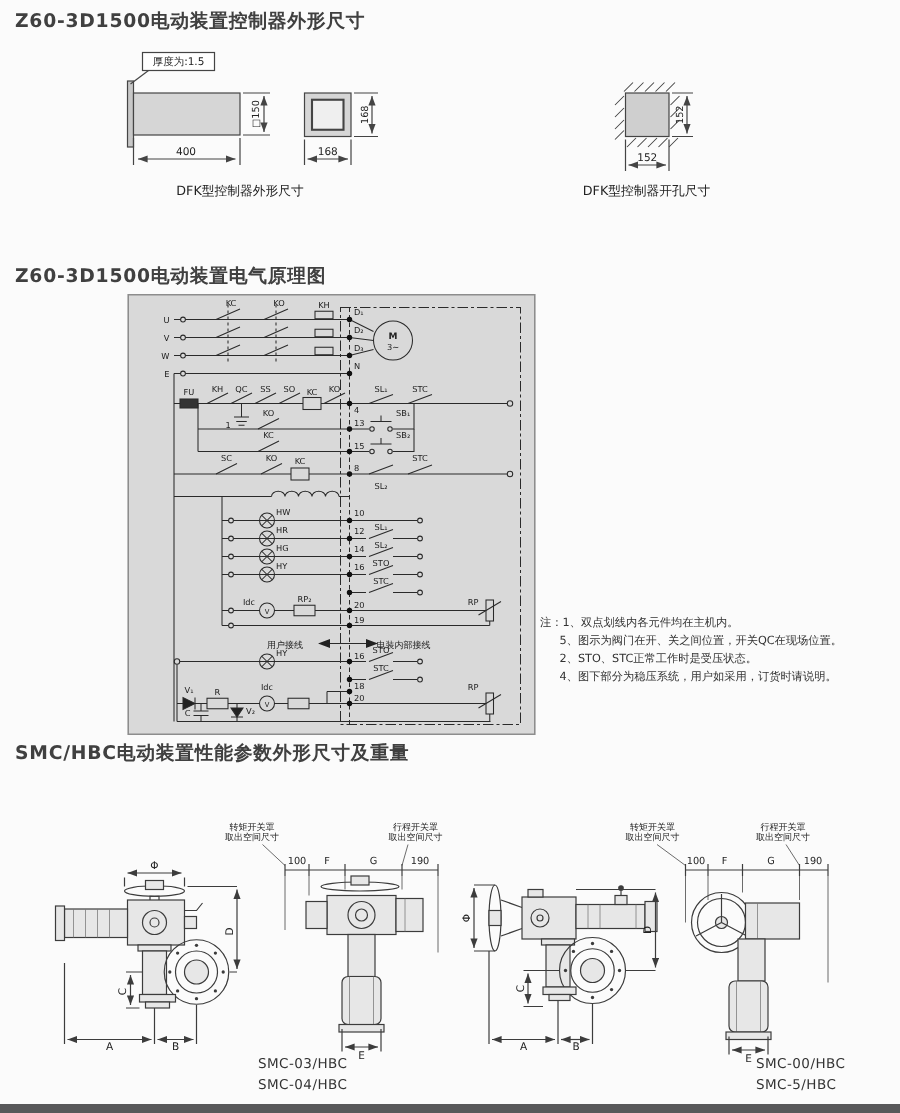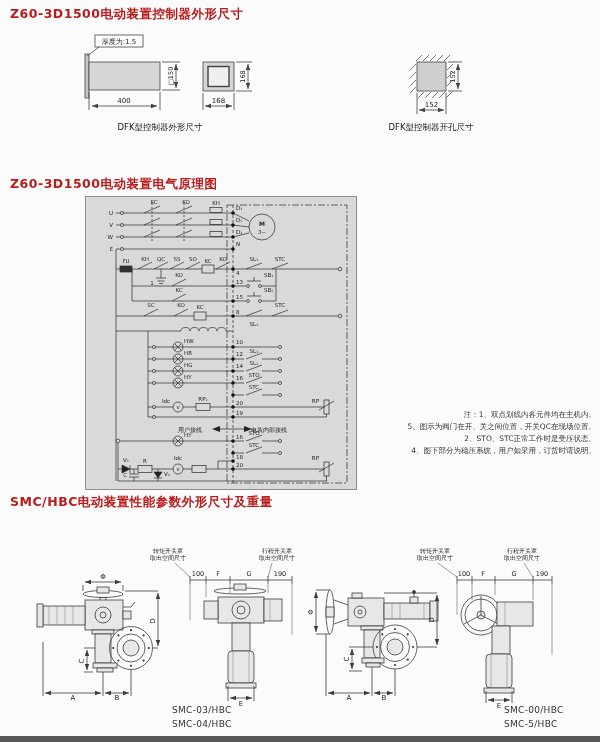--- a/index.html
+++ b/index.html
@@ -4,34 +4,34 @@
 <style>
   html,body{margin:0;padding:0;}
   body{
     width:600px;height:742px;position:relative;overflow:hidden;
     background:#fbfbfb;
     font-family:"DejaVu Sans","Liberation Sans",sans-serif;
     color:#222;
   }
   .sec-title{
     position:absolute;left:10px;font-size:12.5px;font-weight:bold;
-    color:#b91c1c;letter-spacing:.5px;white-space:nowrap;
+    color:#404040;letter-spacing:.5px;white-space:nowrap;
   }
   svg{position:absolute;left:0;}
   svg text{fill:#222;font-family:"DejaVu Sans","Liberation Sans",sans-serif;}
   .schem-box{
     position:absolute;left:85px;top:196px;width:272px;height:294px;
     background:#d9d9d9;border:1px solid #8d8d8d;box-sizing:border-box;
   }
   .schem-box svg{left:0;top:0;}
   .notes{
     position:absolute;left:360px;top:409px;width:236px;
     font-size:7.5px;line-height:12px;color:#333;white-space:nowrap;
   }
-  .notes .n{padding-left:13px;text-align:right;}
+  .notes .n{padding-left:13px;}
   .notes .n0{padding-left:0;}
   .captions{
     position:absolute;top:703px;font-size:9px;line-height:14px;color:#333;
     letter-spacing:.3px;white-space:nowrap;margin-left:44px;
   }
   .cap-left{left:128px;}
   .cap-right{left:460px;}
   .bottom-bar{
     position:absolute;left:0;top:736px;width:600px;height:6px;background:#58585a;
   }

